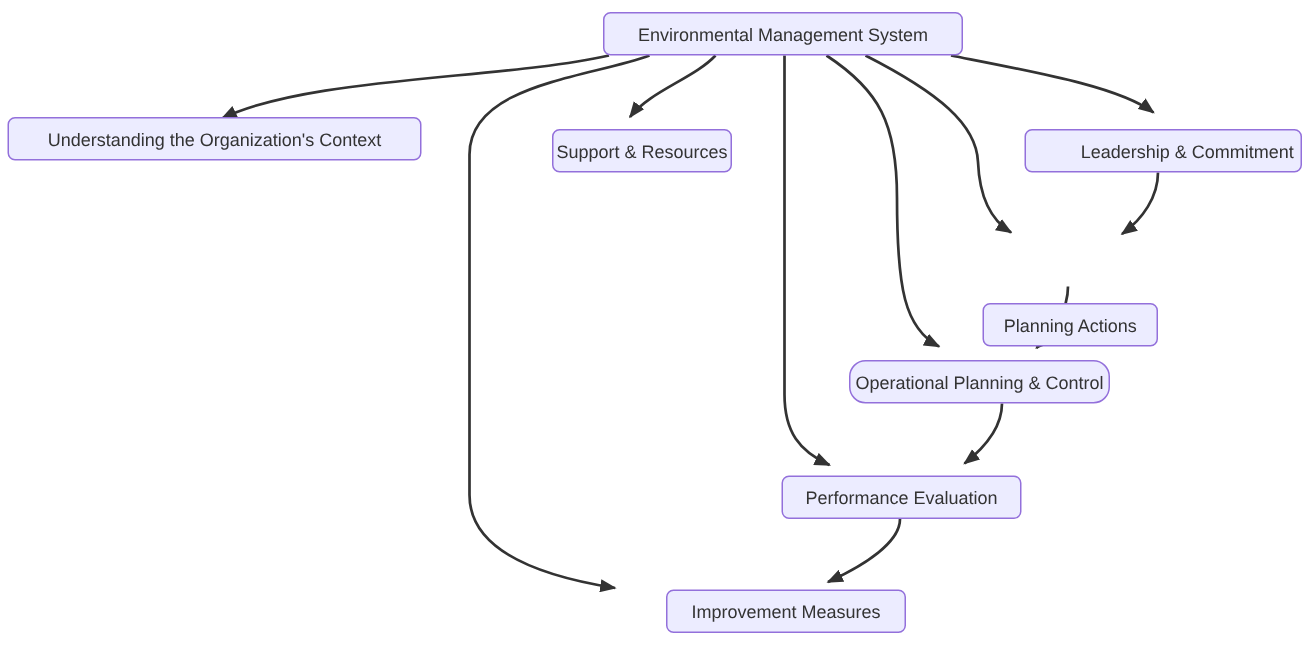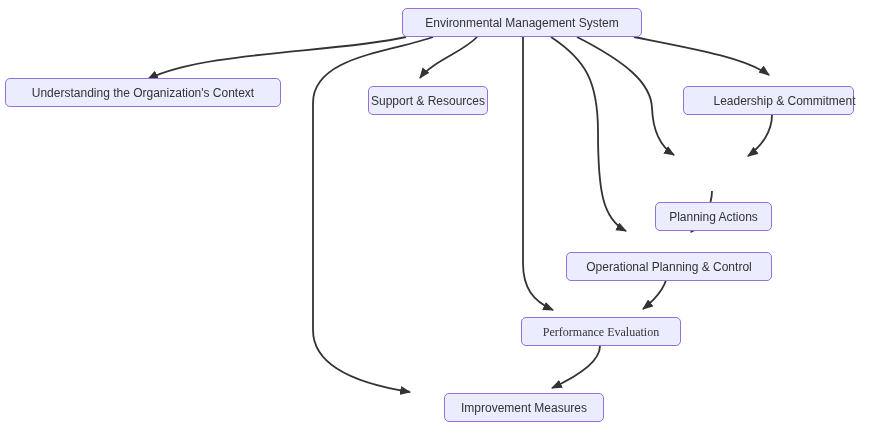--- a/index.html
+++ b/index.html
@@ -40,24 +40,24 @@
     align-items: center;
     justify-content: center;
     white-space: nowrap;
     text-align: center;
     line-height: 1;
   }
   
   .node.ems         { left: 402px; top: 8px;   width: 240px; }
   .node.context     { left: 5px;   top: 78px;  width: 276px; }
   .node.support     { left: 345px; top: 86px;  width: 120px; margin-left: 23px; }
-  .node.leadership  { left: 683px; top: 86px;  width: 171px; padding-left: 32px; }
+  .node.leadership  { left: 683px; top: 86px;  width: 185px; padding-left: 32px; }
   .node.planning    { left: 655px; top: 162px; width: 117px; margin-top: 40px; }
-  .node.operational { left: 566px; top: 252px; width: 206px; }
-  .node.performance { left: 521px; top: 317px; width: 160px; font-family: Liberation Serif, serif; }
+  .node.operational { left: 566px; top: 240px; width: 174px; border-radius: 11px; }
+  .node.performance { left: 521px; top: 317px; width: 160px; }
   .node.improvement { left: 417px; top: 393px; width: 160px; margin-left: 27px; }
 </style>
 </head>
 <body>
 
 <div class="canvas">
 
   <svg class="edges" viewBox="0 0 872 433" xmlns="http://www.w3.org/2000/svg">
     <defs>
       <marker id="arrow" viewBox="0 0 10 8" refX="9" refY="4" markerWidth="11" markerHeight="9" markerUnits="userSpaceOnUse" orient="auto">

